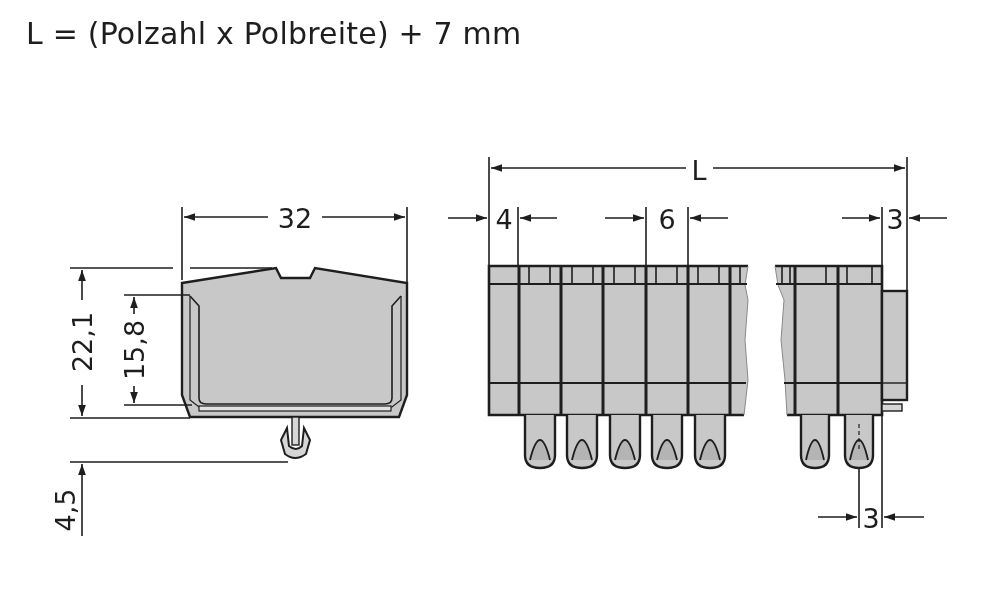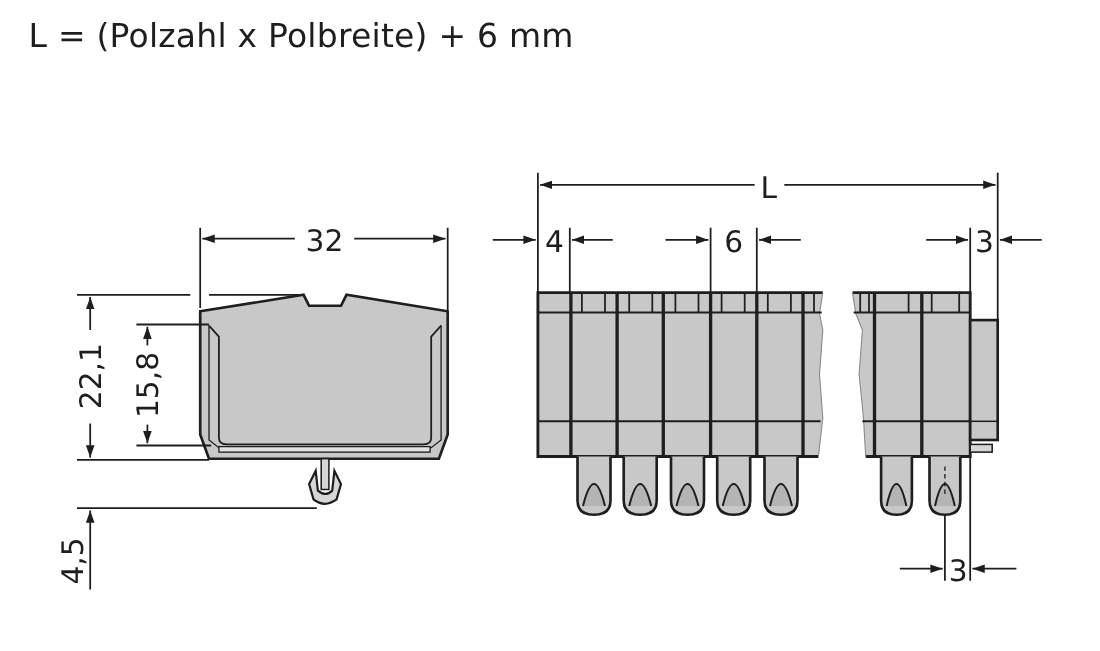--- a/index.html
+++ b/index.html
@@ -10,21 +10,21 @@
       font-family: "DejaVu Sans", sans-serif; font-weight: normal;
     }
     svg { position: absolute; left: 0; top: 0; }
     .dim-text { font-family: "DejaVu Sans", sans-serif; font-size: 27px; fill: #1e1e1e; }
     .ln { stroke: #1e1e1e; stroke-width: 1.6; fill: none; }
     .body { fill: #c8c8c8; stroke: #1e1e1e; stroke-width: 2.4; }
   </style>
 </head>
 <body>
 
-<div class="formula">L = (Polzahl x Polbreite) + 6 mm</div>
+<div class="formula">L = (Polzahl x Polbreite) + 7 mm</div>
 
 <svg width="1000" height="592" viewBox="0 0 1000 592">
   <defs>
     <marker id="ah" viewBox="0 0 10 10" refX="10" refY="5" markerWidth="7" markerHeight="7" orient="auto-start-reverse">
       <path d="M0,1.5 L10,5 L0,8.5 Z" fill="#1e1e1e"></path>
     </marker>
   </defs>
 
   <g>
 

